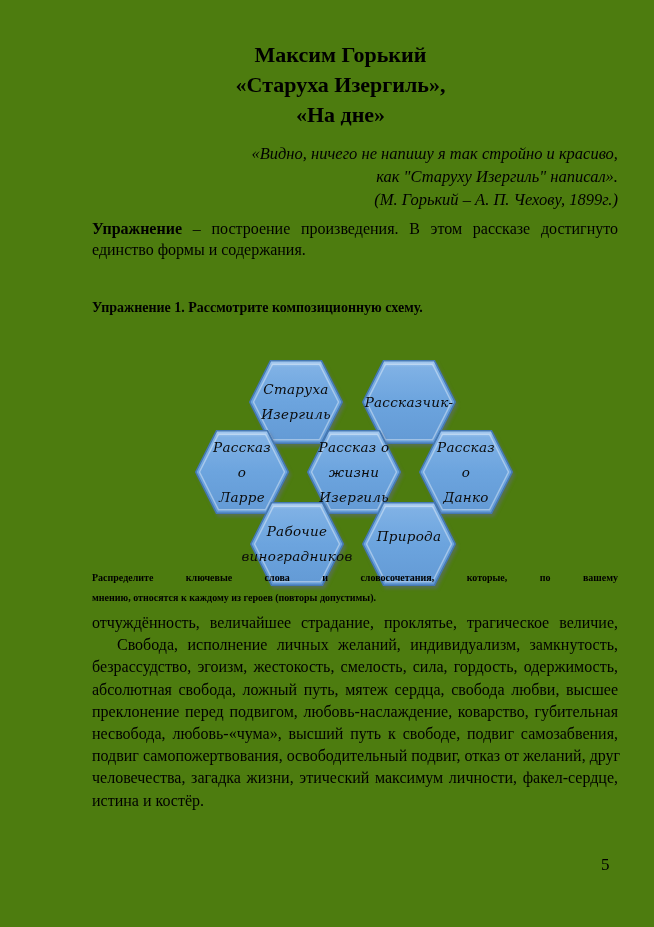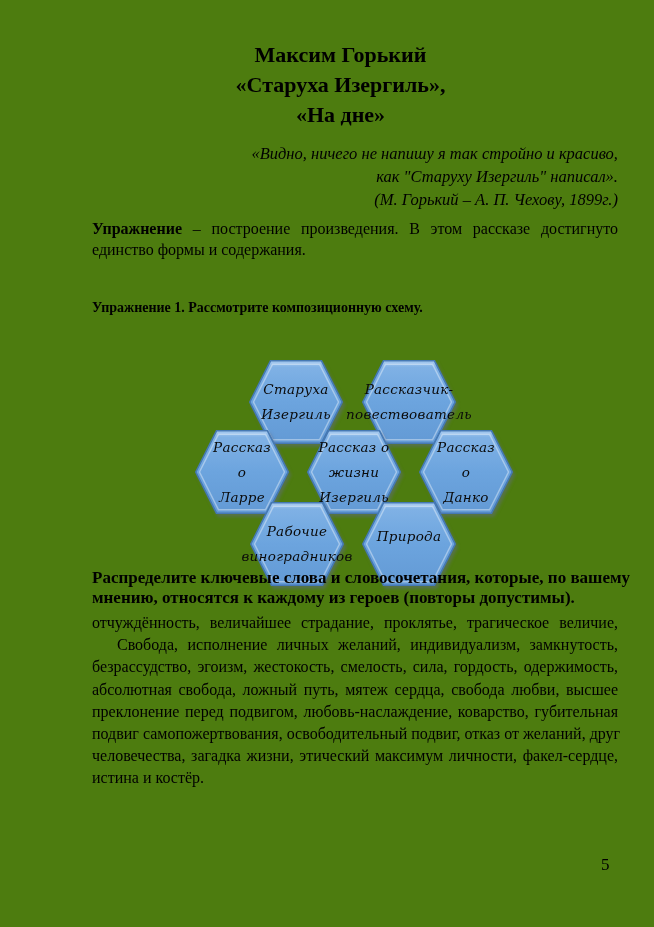--- a/index.html
+++ b/index.html
@@ -33,21 +33,21 @@
     font-size: 16px; line-height: 20.5px;
   }
   .exercise {
     left: 92px; top: 298px; width: 526px;
     font-weight: 700;
     font-size: 14px; line-height: 20px;
   }
   .task {
     left: 92px; top: 568px; width: 526px;
     font-weight: 700;
-    font-size: 17px; line-height: 19.5px;
+    font-size: 10px; line-height: 19.5px;
   }
   .keywords {
     left: 92px; top: 612px; width: 526px;
     font-size: 16px; line-height: 22.2px;
   }
   .line {
     white-space: nowrap;
     text-align: justify;
     text-align-last: justify;
   }
@@ -130,21 +130,20 @@
       </div>
     </div>
 
     <div class="hex" style="left:362px; top:324px">
       <svg viewBox="0 0 94 84" width="94" height="84">
         <polygon points="0.8,42 21.5,0.8 72.5,0.8 93.2,42 72.5,83.2 21.5,83.2" fill="url(#hexGrad)" stroke="#4679b4" stroke-width="1.6"></polygon>
         <polygon points="4.5,42 23.5,4.2 70.5,4.2 89.5,42 70.5,79.8 23.5,79.8" fill="none" stroke="rgba(255,255,255,0.38)" stroke-width="1.5"></polygon>
       </svg>
       <div class="hex-label">
         <div>Рассказчик-</div>
-        <div>повествователь</div>
       </div>
     </div>
 
     <div class="hex" style="left:195px; top:394px">
       <svg viewBox="0 0 94 84" width="94" height="84">
         <polygon points="0.8,42 21.5,0.8 72.5,0.8 93.2,42 72.5,83.2 21.5,83.2" fill="url(#hexGrad)" stroke="#4679b4" stroke-width="1.6"></polygon>
         <polygon points="4.5,42 23.5,4.2 70.5,4.2 89.5,42 70.5,79.8 23.5,79.8" fill="none" stroke="rgba(255,255,255,0.38)" stroke-width="1.5"></polygon>
       </svg>
       <div class="hex-label">
         <div>Рассказ</div>
@@ -204,20 +203,21 @@
     <div class="line">Распределите ключевые слова и словосочетания, которые, по вашему</div>
     <div class="line last">мнению, относятся к каждому из героев (повторы допустимы).</div>
   </div>
 
   <div class="abs keywords">
     <div class="line">отчуждённость, величайшее страдание, проклятье, трагическое величие,</div>
     <div class="line indent">Свобода, исполнение личных желаний, индивидуализм, замкнутость,</div>
     <div class="line">безрассудство, эгоизм, жестокость, смелость, сила, гордость, одержимость,</div>
     <div class="line">абсолютная свобода, ложный путь, мятеж сердца, свобода любви, высшее</div>
     <div class="line">преклонение перед подвигом, любовь-наслаждение, коварство, губительная</div>
+    <div class="line">несвобода, любовь-«чума», высший путь к свободе, подвиг самозабвения,</div>
     <div class="line">подвиг самопожертвования, освободительный подвиг, отказ от желаний, друг</div>
     <div class="line">человечества, загадка жизни, этический максимум личности, факел-сердце,</div>
     <div class="line last">истина и костёр.</div>
   </div>
 
   <div class="abs pagenum">5</div>
 
 </div>
 
 </body></html>

